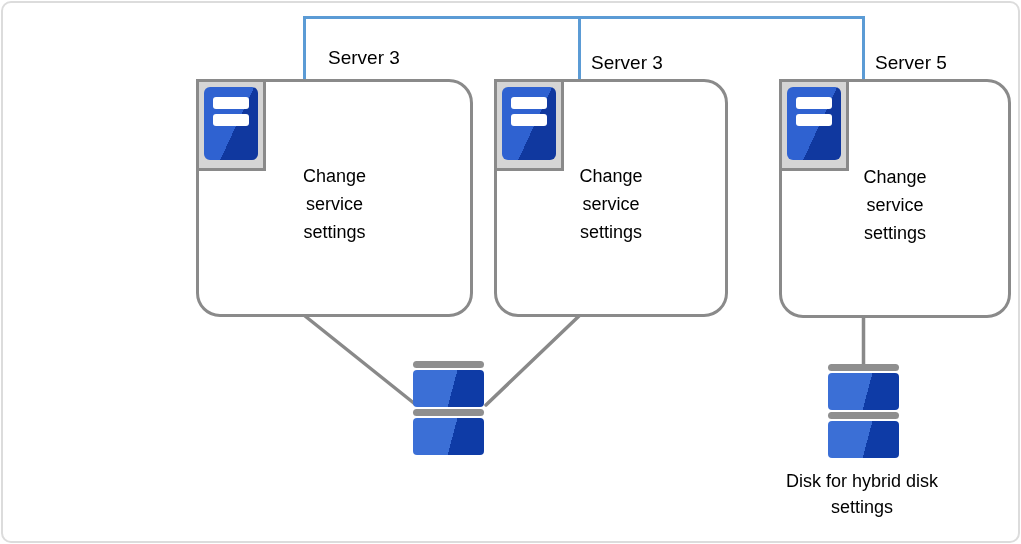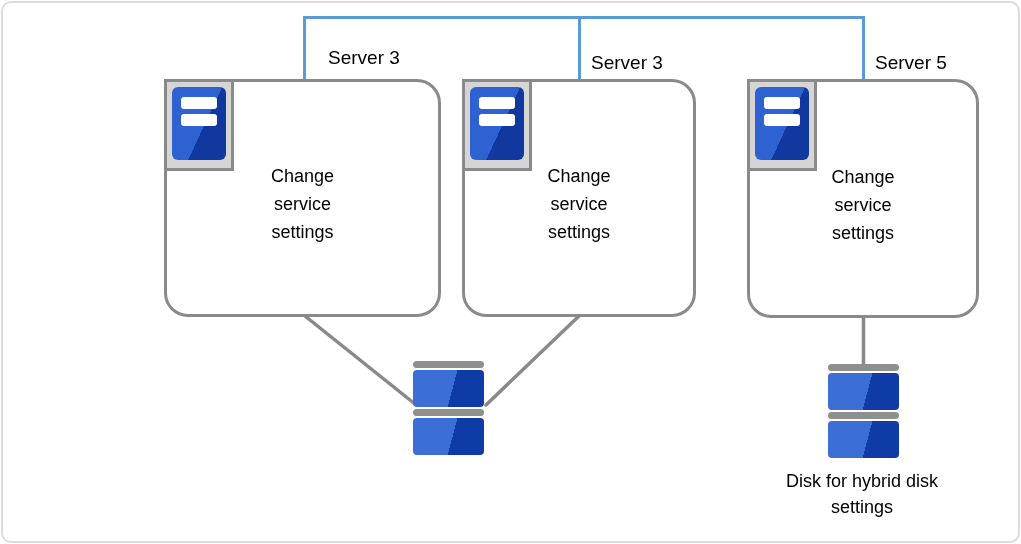--- a/index.html
+++ b/index.html
@@ -13,21 +13,21 @@
   }
   .connectors{position:absolute;left:0;top:0;z-index:1;}
   .line-blue{stroke:#5b9bd5;stroke-width:3;fill:none;}
   .line-gray{stroke:#898989;stroke-width:3.5;fill:none;stroke-linecap:round;}
 
   .server-label{
     position:absolute;font-size:19px;line-height:21px;z-index:3;white-space:nowrap;
   }
   .server-box{
     position:absolute;background:#fff;border:3px solid #8a8a8a;border-radius:24px;
-    box-sizing:border-box;z-index:2;display:flex;align-items:center;justify-content:center;
+    box-sizing:border-box;z-index:2;display:flex;align-items:center;justify-content:center;margin-left:32px;
   }
   .box-text{
     width:100px;text-align:center;font-size:18px;line-height:28px;padding-top:12px;
   }
   .server-icon{
     position:absolute;left:-3px;top:-3px;width:70px;height:92px;
     background:#d5d5d5;border:3px solid #8a8a8a;box-sizing:border-box;
   }
   .server-icon-blue{
     position:absolute;left:5px;top:5px;width:54px;height:73px;border-radius:6px;

